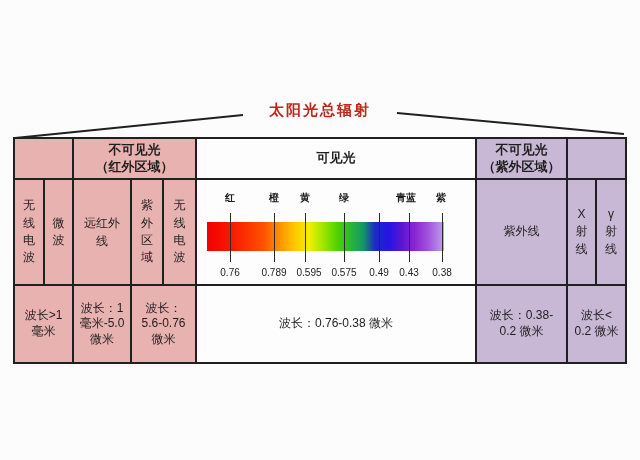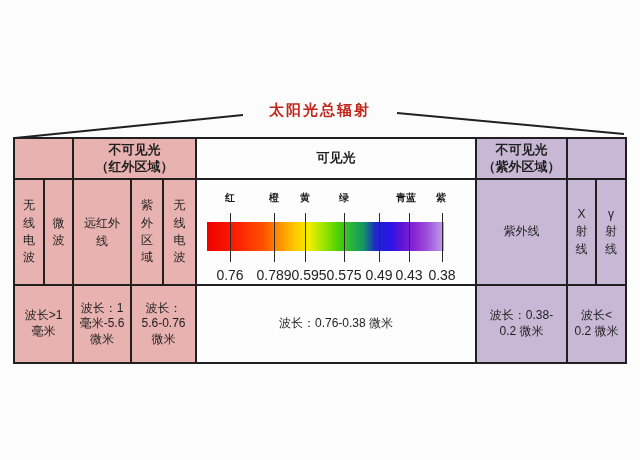--- a/index.html
+++ b/index.html
@@ -53,21 +53,21 @@
       #ffc800 37%, #f2ee00 43%, #a0e600 49%, #50d200 55%,
       #28b43c 61%, #149664 66%, #1e28c8 71%, #2814e6 77%,
       #5a14d2 82%, #8c28d2 88%, #a050dc 93%, #bea0ea 100%);
   }
   .spec-tick {
     position:absolute; top:33px; width:1px; height:49px;
     background:#2a2a2a; z-index:2;
   }
   .spec-val {
     position:absolute; top:86px; transform:translateX(-50%);
-    font-size:14px; white-space:nowrap; color:#222;
+    font-size:10px; white-space:nowrap; color:#222;
   }
 </style>
 </head>
 <body>
 
 <div class="stage">
 
   <div class="title">太阳光总辐射</div>
 
   <svg class="roof" width="640" height="460">
@@ -151,21 +151,21 @@
       </td>
       <td class="purple">
         <div class="vtext">γ射线</div>
       </td>
     </tr>
 
     <tr class="r3">
       <td class="pink wl multiline" colspan="2">波长&gt;1
 毫米</td>
       <td class="pink wl multiline">波长：1
-毫米-5.6
+毫米-5.0
 微米</td>
       <td class="pink wl multiline" colspan="2">波长：
 5.6-0.76
 微米</td>
       <td class="white wl">波长：0.76-0.38 微米</td>
       <td class="purple wl multiline">波长：0.38-
 0.2 微米</td>
       <td class="purple wl multiline" colspan="2">波长&lt;
 0.2 微米</td>
     </tr>

